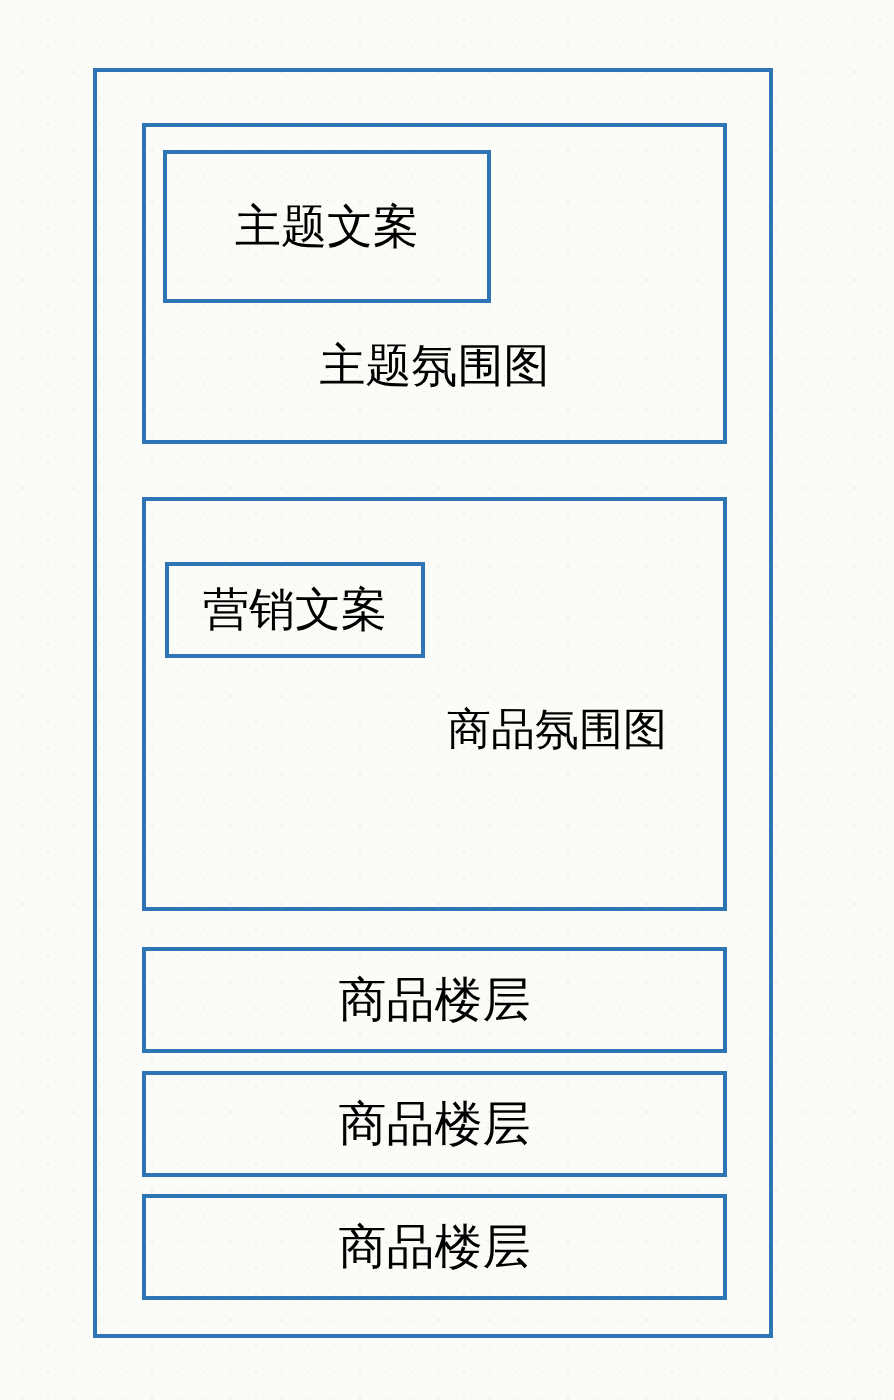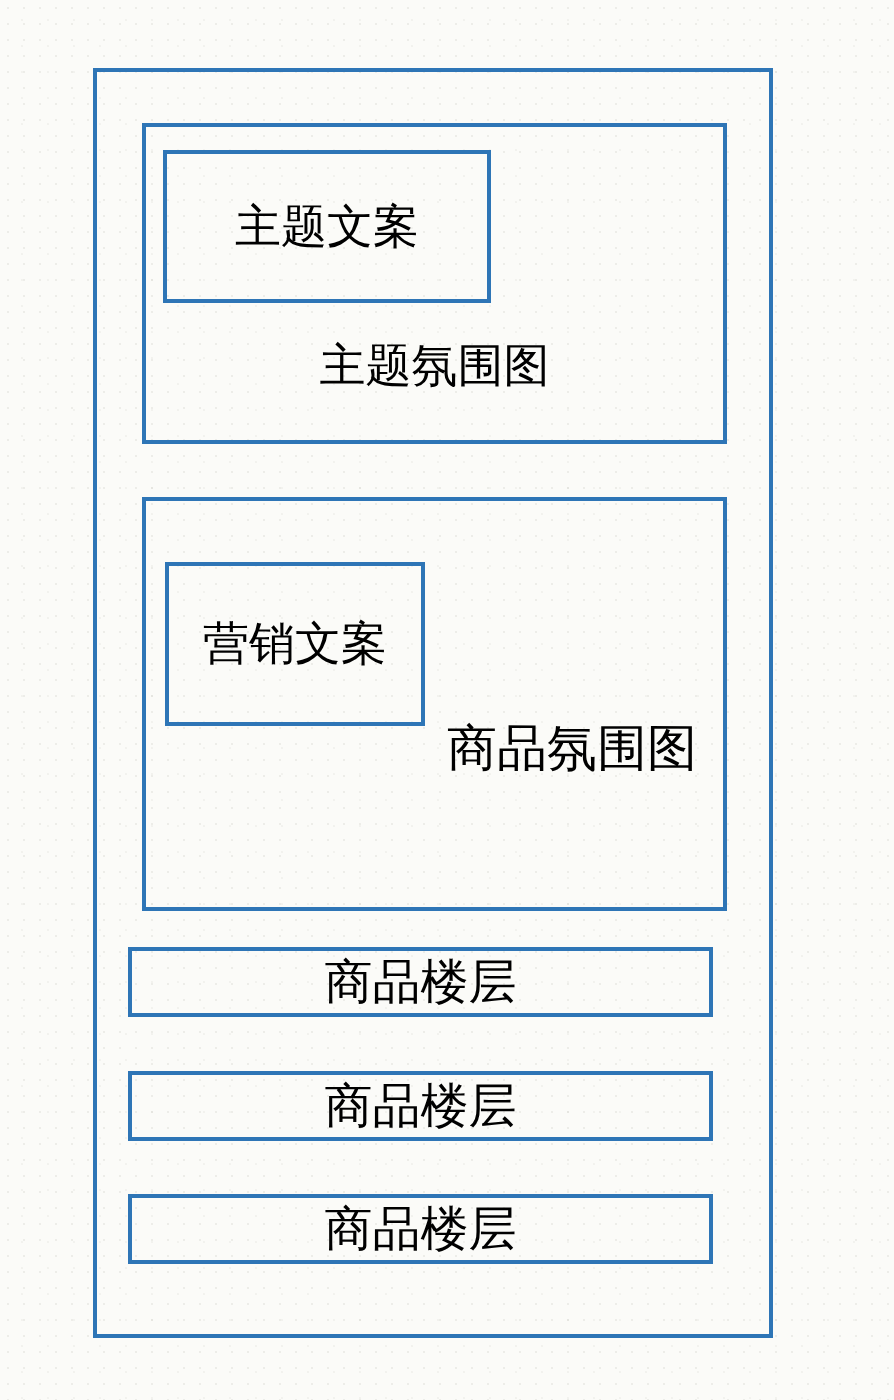--- a/index.html
+++ b/index.html
@@ -28,25 +28,25 @@
   
   #outer-frame   { left: 93px;  top: 68px;   width: 680px; height: 1270px; }
 
   
   #theme-box     { left: 142px; top: 123px;  width: 585px; height: 321px; }
   #theme-copy    { left: 163px; top: 150px;  width: 328px; height: 153px; font-size: 46px; }
   #theme-caption { left: 142px; top: 341px;  width: 585px; text-align: center; font-size: 46px; }
 
   
   #product-box     { left: 142px; top: 497px; width: 585px; height: 414px; }
-  #marketing-copy  { left: 165px; top: 562px; width: 260px; height: 164px; font-size: 46px; }
-  #product-caption { left: 447px; top: 705px; font-size: 50px; margin-top: 16px; }
+  #marketing-copy  { left: 165px; top: 562px; width: 260px; height: 96px; font-size: 46px; }
+  #product-caption { left: 447px; top: 705px; font-size: 44px; }
 
   
-  .floor { left: 128px; width: 585px; height: 70px; font-size: 48px; }
+  .floor { left: 142px; width: 585px; height: 106px; font-size: 48px; }
   #floor-1 { top: 947px; }
   #floor-2 { top: 1071px; }
   #floor-3 { top: 1194px; }
 </style>
 </head>
 <body>
 
 <div id="outer-frame" class="abs frame">
 
   <div id="theme-box" class="abs frame" style="position: fixed;"></div>

